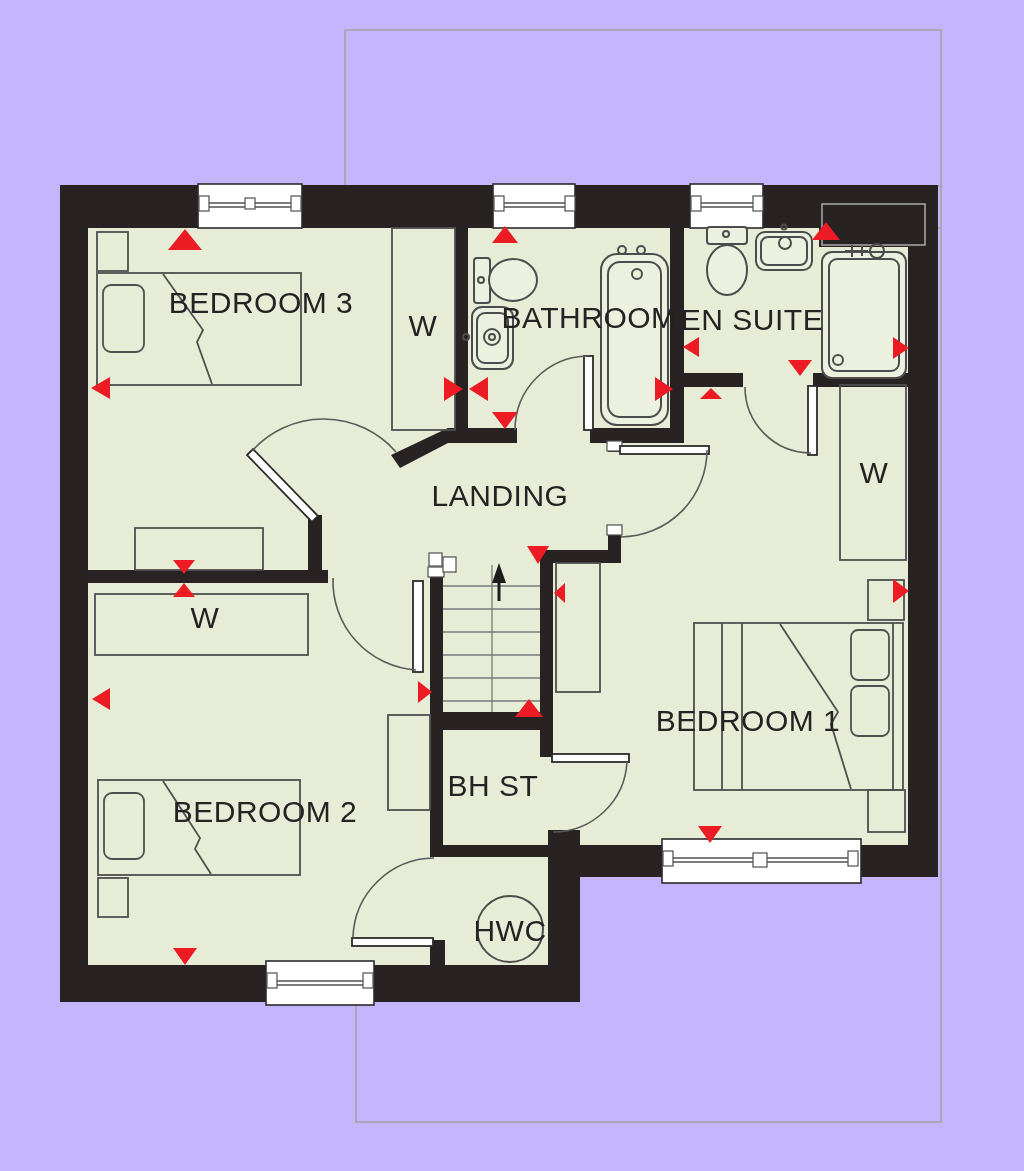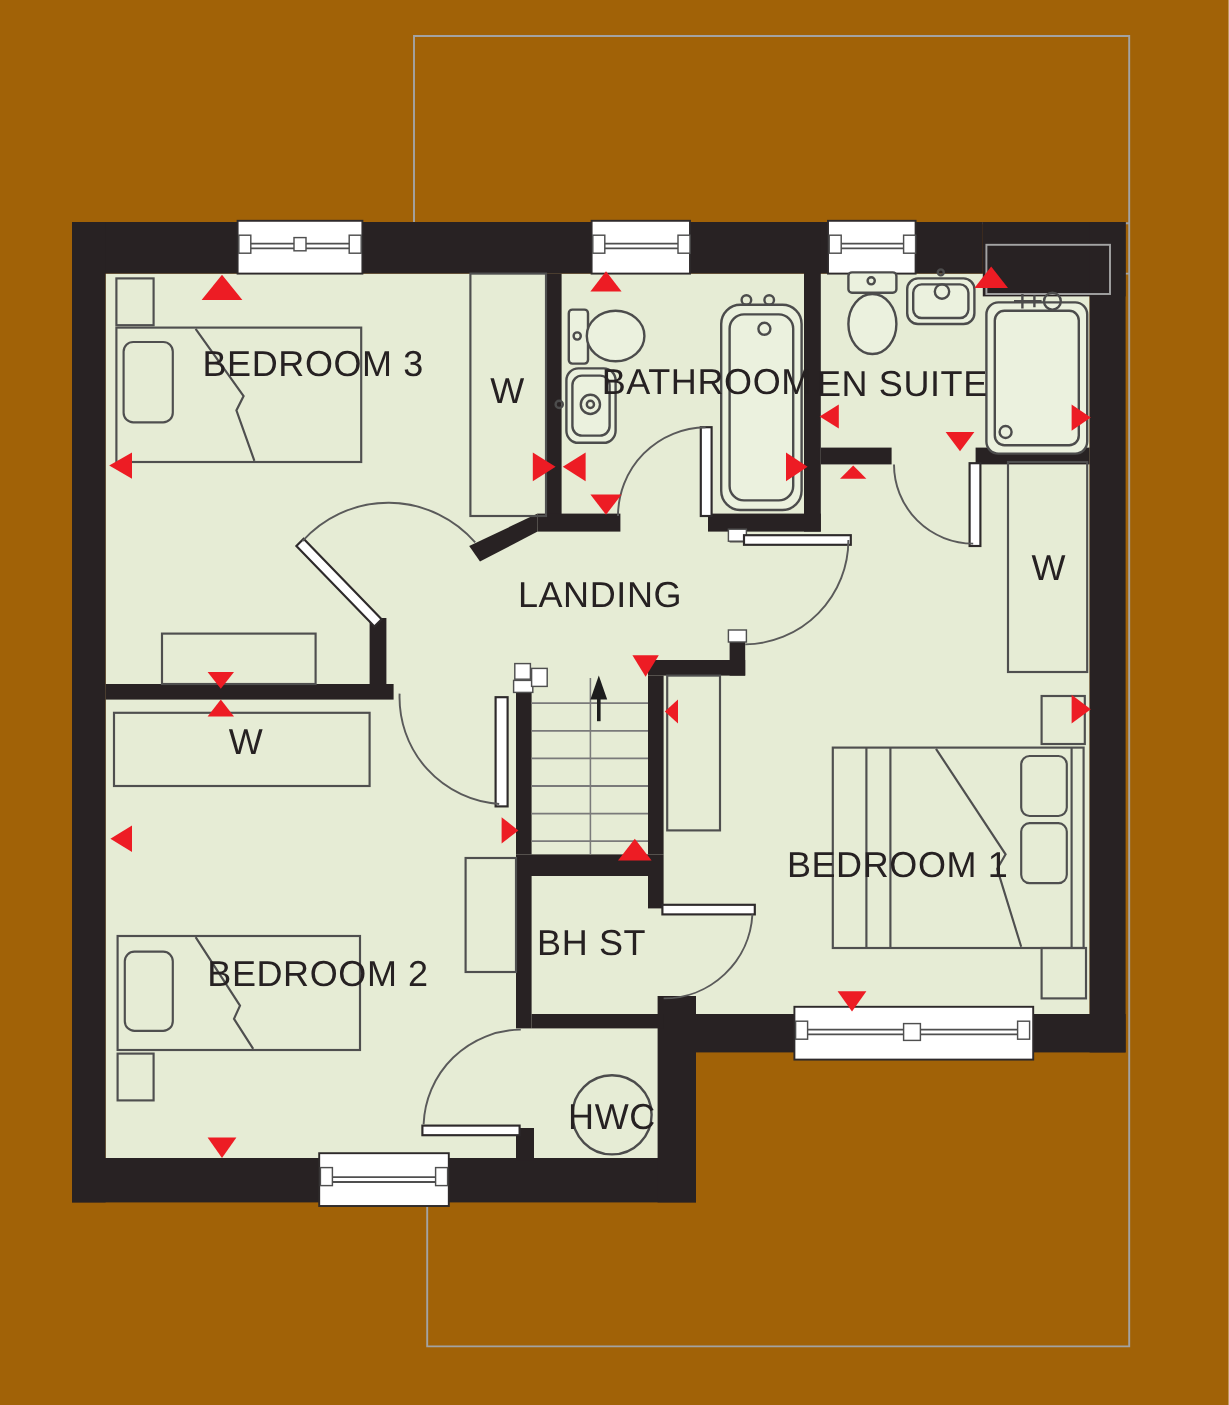--- a/index.html
+++ b/index.html
@@ -1,16 +1,16 @@
 <!DOCTYPE html>
 <html style="--floor: #e6ecd5; --wall: #282223; --red: #ed1c24; --fixture: #ebf1de; --line: #4c4c4c; --outline: #a3a3a3; --text: #262122;"><head>
 <meta charset="utf-8">
 <style>
   html,body{margin:0;padding:0;background:#ffffff;}
-  #stage{position:relative;width:1024px;height:1171px;background:#a16207;overflow:hidden;}
+  #stage{position:relative;width:1024px;height:1171px;background:#c4b5fd;overflow:hidden;}
   svg{position:absolute;left:0;top:0;}
   .floor{fill:var(--floor,#e6ecd5);}
   .wall{fill:var(--wall,#282223);}
   .outline{fill:none;stroke:var(--outline,#a3a3a3);stroke-width:1.6;}
   .winframe{fill:#ffffff;stroke:#2e2a2b;stroke-width:1.6;}
   .glz{stroke:#4f4f4f;stroke-width:1.5;}
   .jamb{fill:#ffffff;stroke:#4f4f4f;stroke-width:1.2;}
   .leaf{fill:#ffffff;stroke:#2e2a2b;stroke-width:1.8;}
   .arc{fill:none;stroke:#5a5a5a;stroke-width:1.6;}
   .fx{fill:var(--fixture,#ebf1de);stroke:var(--line,#4c4c4c);stroke-width:2;stroke-linejoin:round;}

